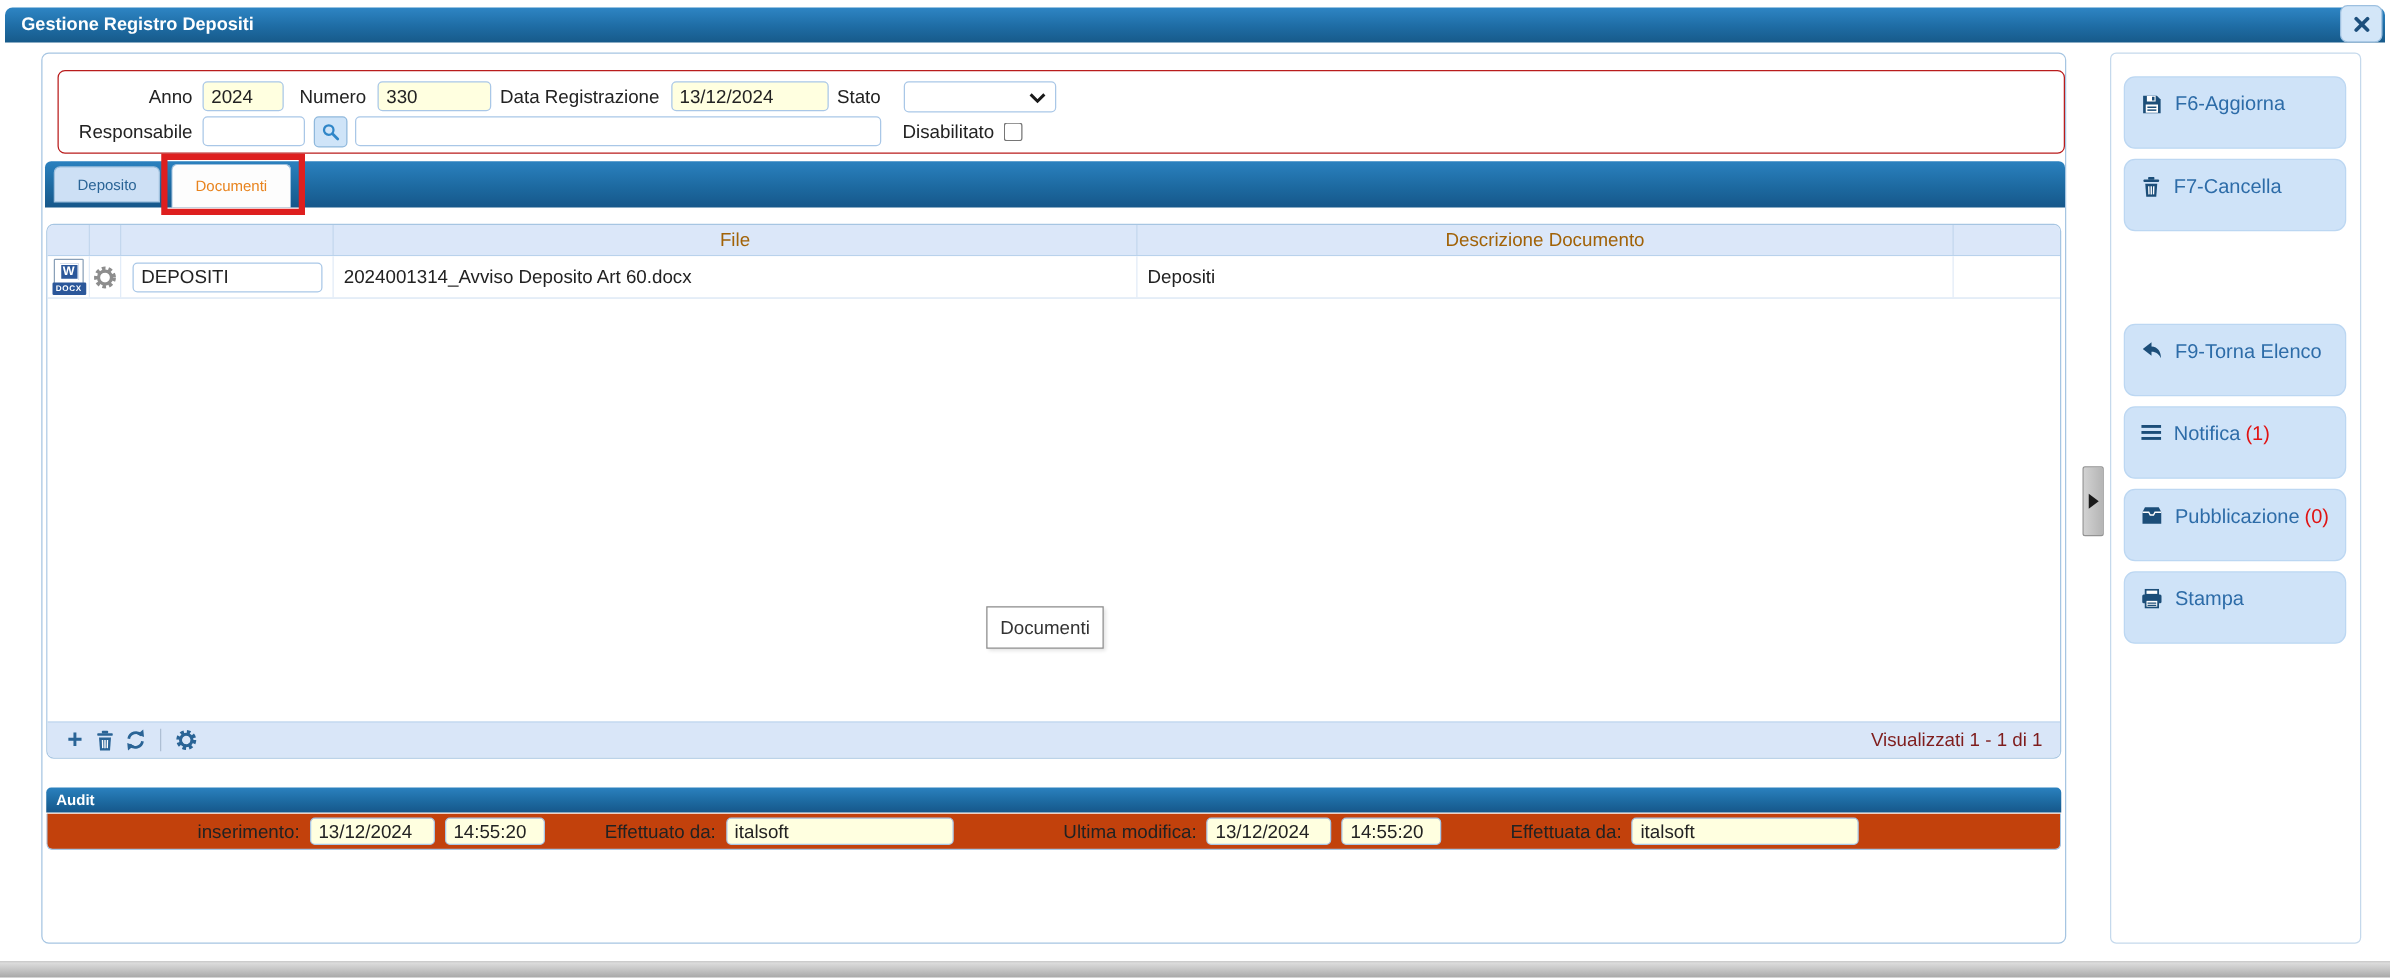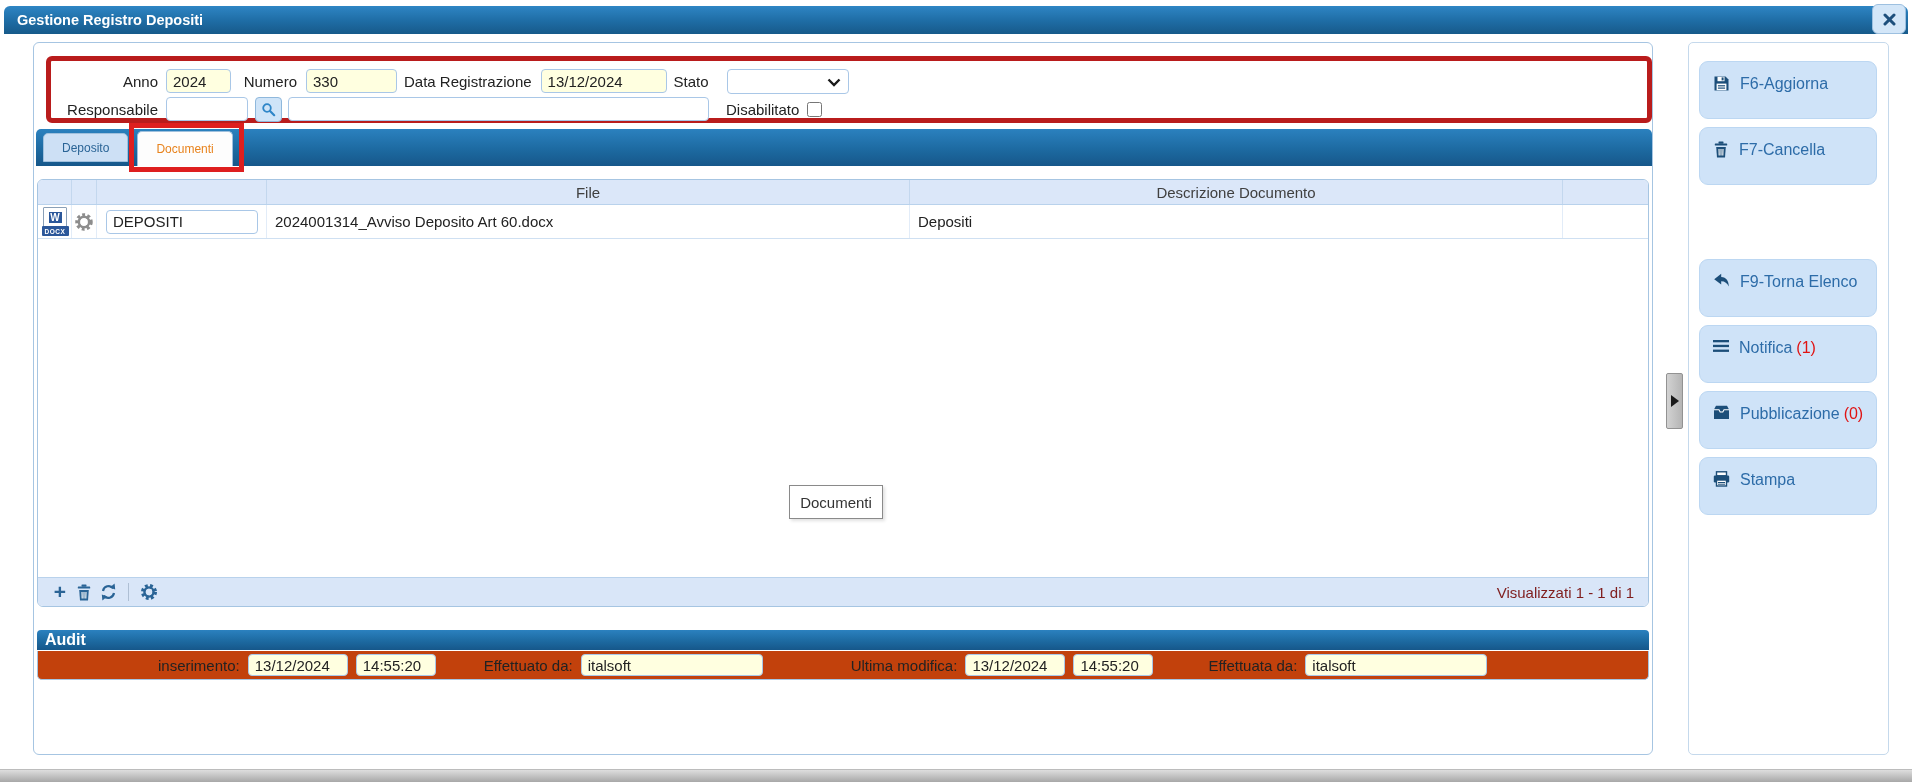--- a/index.html
+++ b/index.html
@@ -15,21 +15,21 @@
   .close-btn { left:1872px; top:4px; width:34px; height:30px; background:#d3e6f8;
     border:1px solid #9dc0e0; border-radius:6px; display:flex; align-items:center;
     justify-content:center; cursor:pointer; }
 
   
   .main-panel { left:33px; top:42px; width:1620px; height:713px; background:#fff;
     border:1px solid #a6c5e2; border-radius:6px; }
 
   
   .filter-box { left:12px; top:13px; width:1606px; height:67px;
-    border:5px solid #b91c1c; border-radius:6px; background:#fff; padding:7px 0 0 0; }
+    border:1px solid #b91c1c; border-radius:6px; background:#fff; padding:7px 0 0 0; }
   .f-row { display:flex; align-items:center; height:26px; font-size:15px; }
   .f-row + .f-row { margin-top:2px; }
   .f-lbl { display:inline-block; text-align:right; color:#222; }
   .lblcol { width:107px; }
   input[type=text] { height:24px; border:1px solid #a9c7e7; border-radius:4px;
     padding:0 6px; font-family:"Liberation Sans",sans-serif; font-size:15px; color:#222; }
   .inp-y { background:#ffffe0; }
   .inp-w { background:#ffffff; }
   .search-btn { width:27px; height:25px; background:#cfe4f8; border:1px solid #8fb8dc;
     border-radius:4px; display:flex; align-items:center; justify-content:center;
@@ -49,21 +49,21 @@
     border:1px solid #9fc0dd; color:#2a6496; margin-right:9px; }
   .tab-active { height:35px; margin-bottom:0; background:#fdfdfd; color:#e8831d;
     border:1px solid #9fc0dd; border-bottom:none; }
   .red-box { left:95px; top:80px; width:115px; height:49px;
     border:5px solid #de1f1f; z-index:20; pointer-events:none; }
 
   
   .grid { left:3px; top:136px; width:1612px; height:428px; border:1px solid #a6c5e2;
     border-radius:6px; display:flex; flex-direction:column; overflow:hidden; background:#fff; }
   .g-head { display:flex; height:25px; background:#dbe7f9; border-bottom:1px solid #b9d2ec;
-    font-size:15px; color:#404040; }
+    font-size:15px; color:#a16207; }
   .g-head .gc { display:flex; align-items:center; justify-content:center;
     border-right:1px solid #c3d7ee; height:100%; }
   .g-row { display:flex; height:34px; border-bottom:1px solid #cfe0f2; font-size:15px;
     color:#222; background:#fff; }
   .g-row .gc { display:flex; align-items:center; border-right:1px solid #e2ecf8; height:100%; }
   .c1{width:34px; justify-content:center;} .c2{width:25px; justify-content:center;}
   .c3{width:170px;} .c4{width:643px; padding-left:8px;} .c5{width:653px; padding-left:8px;text-align:right;}
   .c6{flex:1; border-right:none !important;}
   .g-body { flex:1; position:relative; background:#fff; }
   .tipo-input { width:152px; height:25px; margin-left:9px; background:#fff;
@@ -76,21 +76,21 @@
   .tb-btn { width:24px; height:24px; display:flex; align-items:center; justify-content:center;
     cursor:pointer; }
   .tb-sep { width:1px; height:18px; background:#aebfd4; margin:0 8px; }
   .plus-glyph { color:#2a6496; font-size:21px; font-weight:bold; line-height:20px; }
   .pager { margin-left:auto; color:#7f1d1d; font-size:15px; }
 
   
   .audit-head { left:3px; top:587px; width:1612px; height:20px;
     background:linear-gradient(180deg,#2b81bf 0%,#1d6aa1 55%,#16578a 100%);
     border-radius:4px 4px 0 0; display:flex; align-items:center; padding-left:8px; }
-  .audit-head span { color:#fff; font-weight:bold; font-size:16px; }
+  .audit-head span { color:#fff; font-weight:bold; font-size:12px; }
   .audit-row { left:3px; top:608px; width:1612px; height:29px; background:#c2410c;
     border:1px solid #a6c5e2; border-top:none; border-radius:0 0 5px 5px;
     display:flex; align-items:center; font-size:15px; padding-left:120px; }
   .audit-row .a-lbl { color:#222; }
   .audit-row input { height:22px; }
   .gap8{margin-left:8px;} .gap48{margin-left:48px;} .gap88{margin-left:88px;} .gap55{margin-left:55px;}
 
   
   .doc-icon { width:24px; height:29px; background:#fff; border:1px solid #8aa0b8;
     position:relative; border-radius:1px; }

